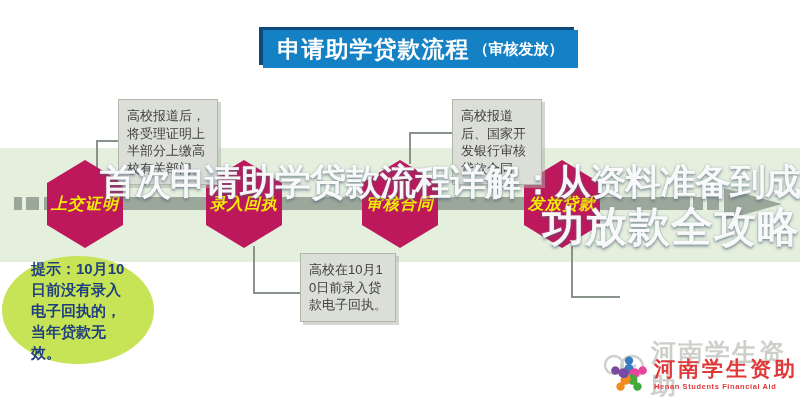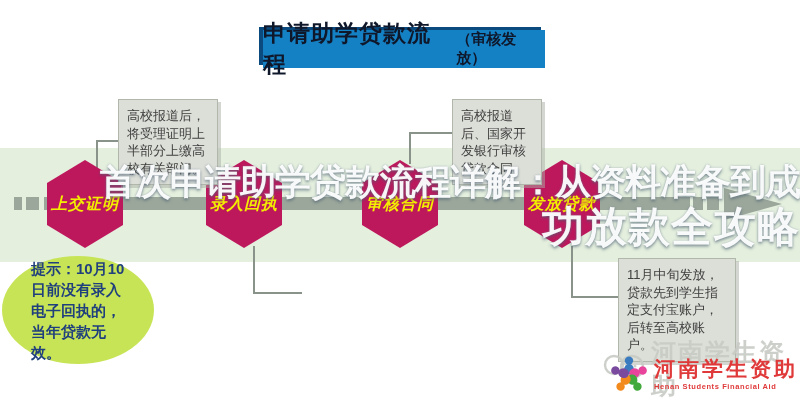--- a/index.html
+++ b/index.html
@@ -4,22 +4,22 @@
 <style>
   html,body{margin:0;padding:0;background:#fff;}
   .canvas{
     position:relative;width:800px;height:400px;overflow:hidden;background:#ffffff;
     font-family:"Liberation Sans","DejaVu Sans",sans-serif;
   }
   .green-band{position:absolute;left:0;top:148px;width:800px;height:114px;background:#e4efde;z-index:0;}
 
   
   .title-bar{
-    position:absolute;left:263px;top:30px;width:282px;height:38px;z-index:4;
-    background:#1581c5;color:#0f172a;display:flex;align-items:center;justify-content:center;gap:4px;
+    position:absolute;left:263px;top:30px;width:315px;height:38px;z-index:4;
+    background:#1581c5;color:#ffffff;display:flex;align-items:center;justify-content:center;gap:4px;
     box-shadow:-4px -3px 0 #0b4a7e;
   }
   .title-main{font-size:23px;font-weight:900;letter-spacing:1px;}
   .title-sub{font-size:15px;font-weight:700;}
 
   
   .tl-bar{position:absolute;left:44px;top:197px;width:646px;height:13px;background:#9ba79b;z-index:1;}
   .tl-dash{position:absolute;top:197px;height:13px;background:#9ba79b;z-index:1;}
   .d1{left:14px;width:8px;} .d2{left:26px;width:13px;}
   .d3{left:693px;width:10px;} .d4{left:707px;width:12px;}
@@ -122,21 +122,21 @@
   </div>
   <div class="stage s3">
     <span>审核合同</span>
   </div>
   <div class="stage s4">
     <span>发放贷款</span>
   </div>
 
   <div class="callout co-tl">高校报道后，将受理证明上半部分上缴高校有关部门。</div>
   <div class="callout co-tr">高校报道后、国家开发银行审核贷款合同。</div>
-  <div class="callout co-br">11月中旬发放，贷款先到学生指定支付宝账户，后转至高校账户。</div>
+  <div class="callout co-bm">高校在10月10日前录入贷款电子回执。</div>
 
   <div class="tip">
     <div class="tip-text">提示：10月10日前没有录入电子回执的，当年贷款无效。</div>
   </div>
 
   <div class="wm">
     <div class="wm-l1">首次申请助学贷款流程详解：从资料准备到成</div>
     <div class="wm-l2">功放款全攻略</div>
   </div>
 

